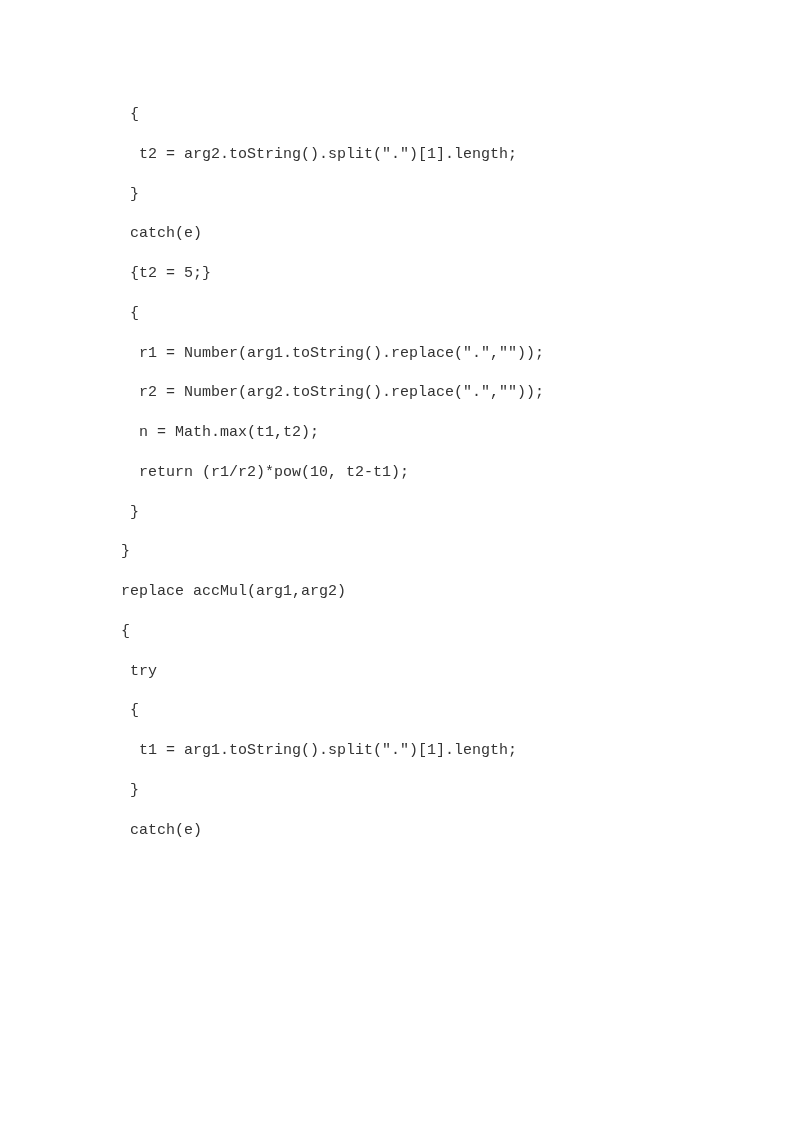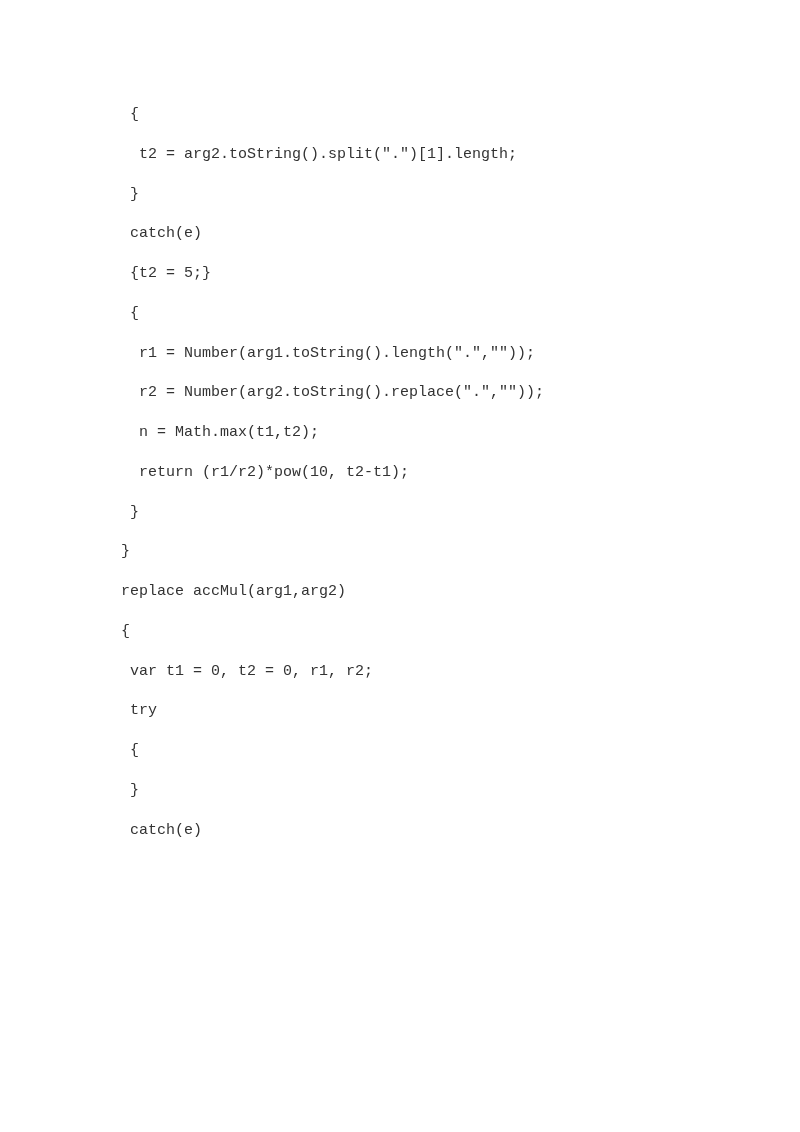--- a/index.html
+++ b/index.html
@@ -25,26 +25,26 @@
 </head>
 <body>
 
 <div>
   <div class="code-line">  {</div>
   <div class="code-line">   t2 = arg2.toString().split(".")[1].length;</div>
   <div class="code-line">  }</div>
   <div class="code-line">  catch(e)</div>
   <div class="code-line">  {t2 = 5;}</div>
   <div class="code-line">  {</div>
-  <div class="code-line">   r1 = Number(arg1.toString().length(".",""));</div>
+  <div class="code-line">   r1 = Number(arg1.toString().replace(".",""));</div>
   <div class="code-line">   r2 = Number(arg2.toString().replace(".",""));</div>
   <div class="code-line">   n = Math.max(t1,t2);</div>
   <div class="code-line">   return (r1/r2)*pow(10, t2-t1);</div>
   <div class="code-line">  }</div>
   <div class="code-line"> }</div>
   <div class="code-line"> replace accMul(arg1,arg2)</div>
   <div class="code-line"> {</div>
-  <div class="code-line">  var t1 = 0, t2 = 0, r1, r2;</div>
   <div class="code-line">  try</div>
   <div class="code-line">  {</div>
+  <div class="code-line">   t1 = arg1.toString().split(".")[1].length;</div>
   <div class="code-line">  }</div>
   <div class="code-line">  catch(e)</div>
 </div>
 
 </body></html>

